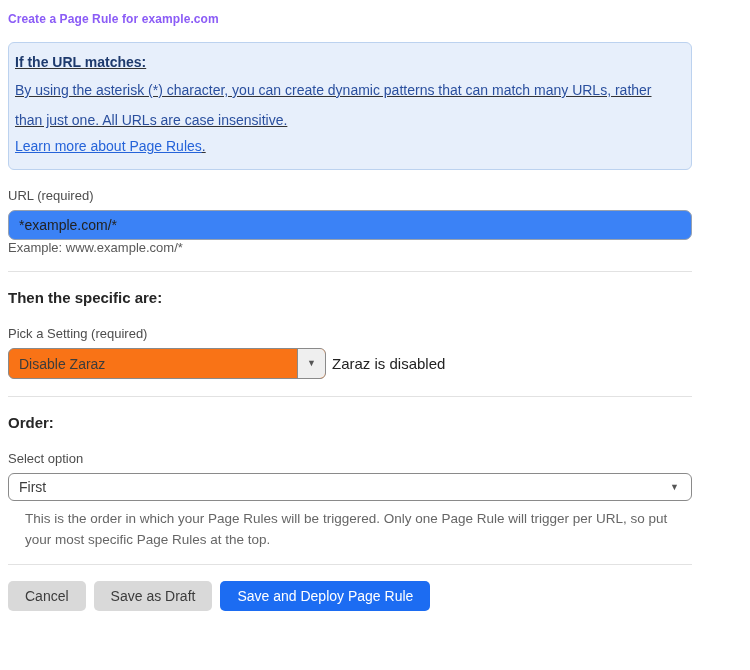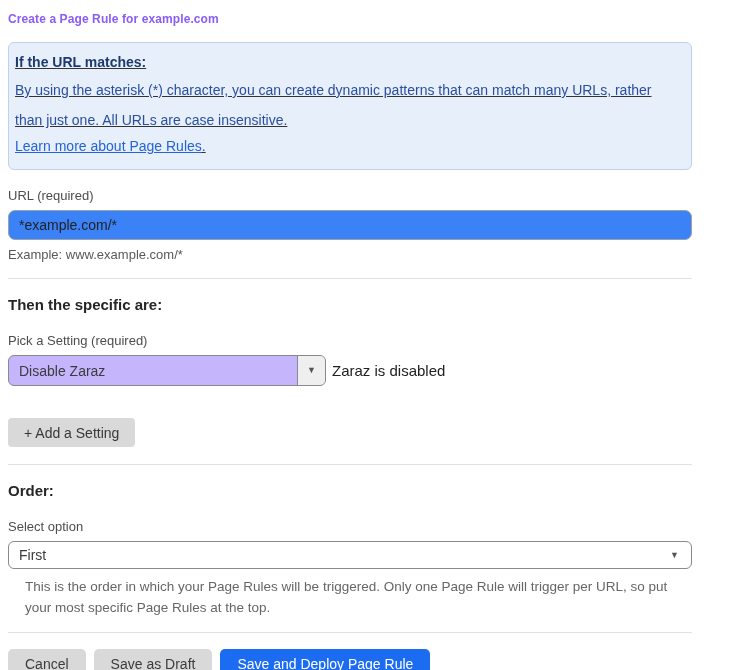--- a/index.html
+++ b/index.html
@@ -70,21 +70,20 @@
     border-radius: 7px;
     padding: 0 10px;
     font-size: 14px;
     color: #222222;
     font-family: "Liberation Sans", sans-serif;
     outline: none;
   }
   .example-text {
     font-size: 13px;
     color: #595959;
-    margin-top: 7px;
   }
 
   .divider {
     border: none;
     border-top: 1px solid #e2e2e2;
     margin: 0;
   }
   .div-1 { margin-top: 16px; }
   .div-2 { margin-top: 17px; }
   .div-3 { margin-top: 14px; }
@@ -100,21 +99,21 @@
   .setting-row {
     display: flex;
     align-items: center;
     margin-top: 6px;
   }
   .setting-select {
     display: flex;
     align-items: stretch;
     width: 318px;
     height: 31px;
-    background: #c4b5fd;
+    background: #f97316;
     border: 1px solid #8a8a8a;
     border-radius: 6px;
     overflow: hidden;
     cursor: pointer;
   }
   .setting-select-value {
     flex: 1;
     display: flex;
     align-items: center;
     padding: 0 10px;
@@ -230,21 +229,20 @@
     <div class="setting-row">
       <div class="setting-select">
         <div class="setting-select-value">Disable Zaraz</div>
         <div class="select-arrow-seg">
           <span class="caret">▼</span>
         </div>
       </div>
       <div class="setting-status">Zaraz is disabled</div>
     </div>
 
-    <button class="add-setting-button">+ Add a Setting</button>
 
     <hr class="divider div-2">
 
     <div class="section-heading">Order:</div>
 
     <div class="field-label pick-label">Select option</div>
 
     <div class="order-select">
       <div class="order-select-value">First</div>
       <span class="caret">▼</span>

